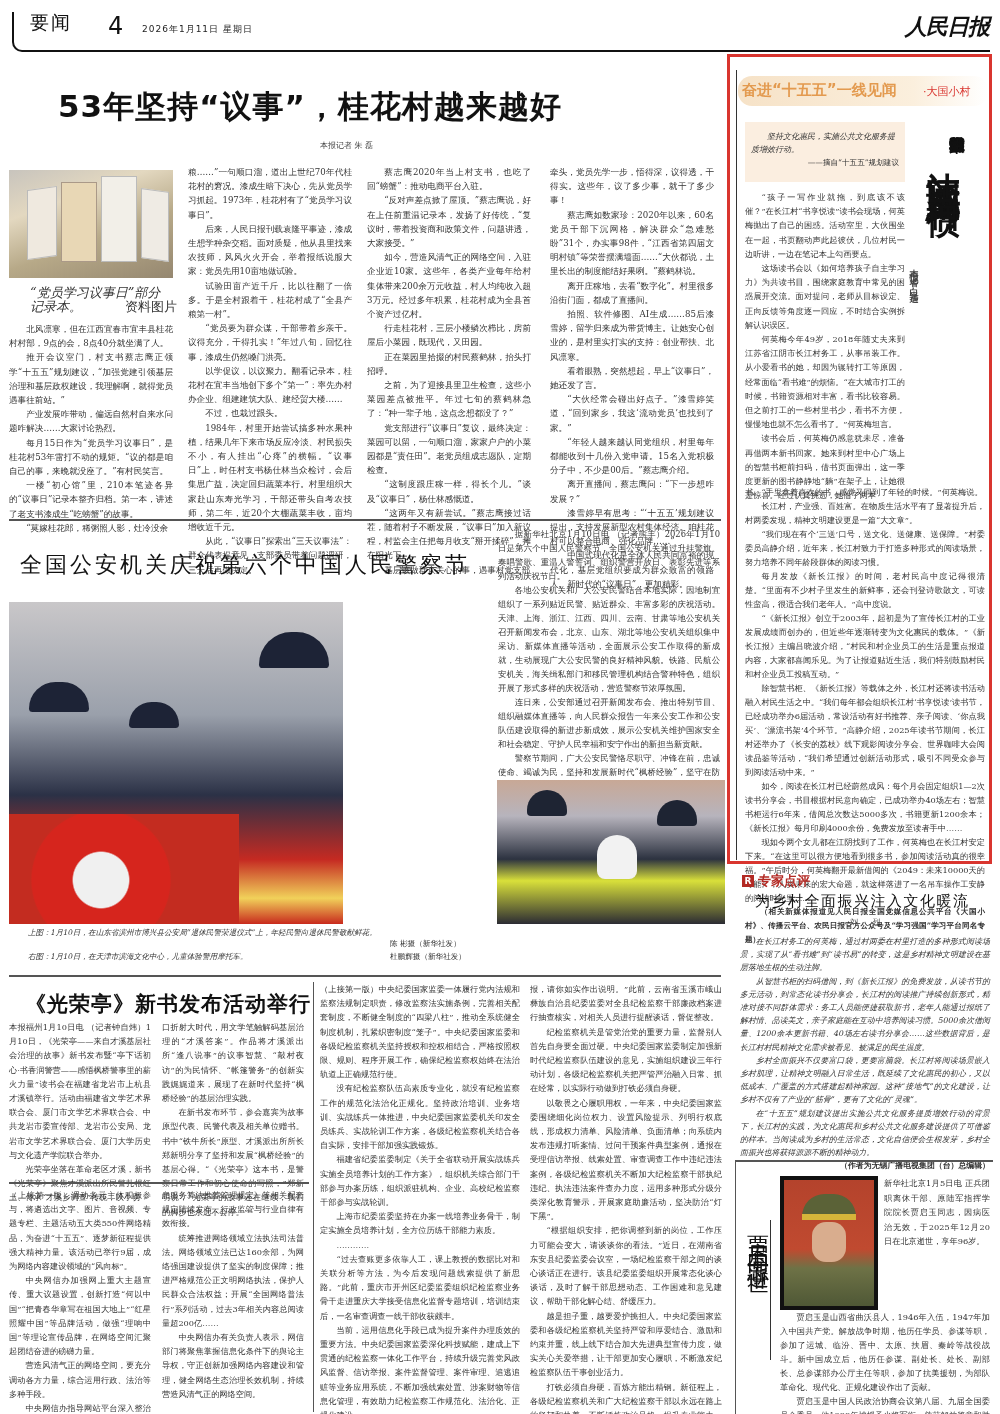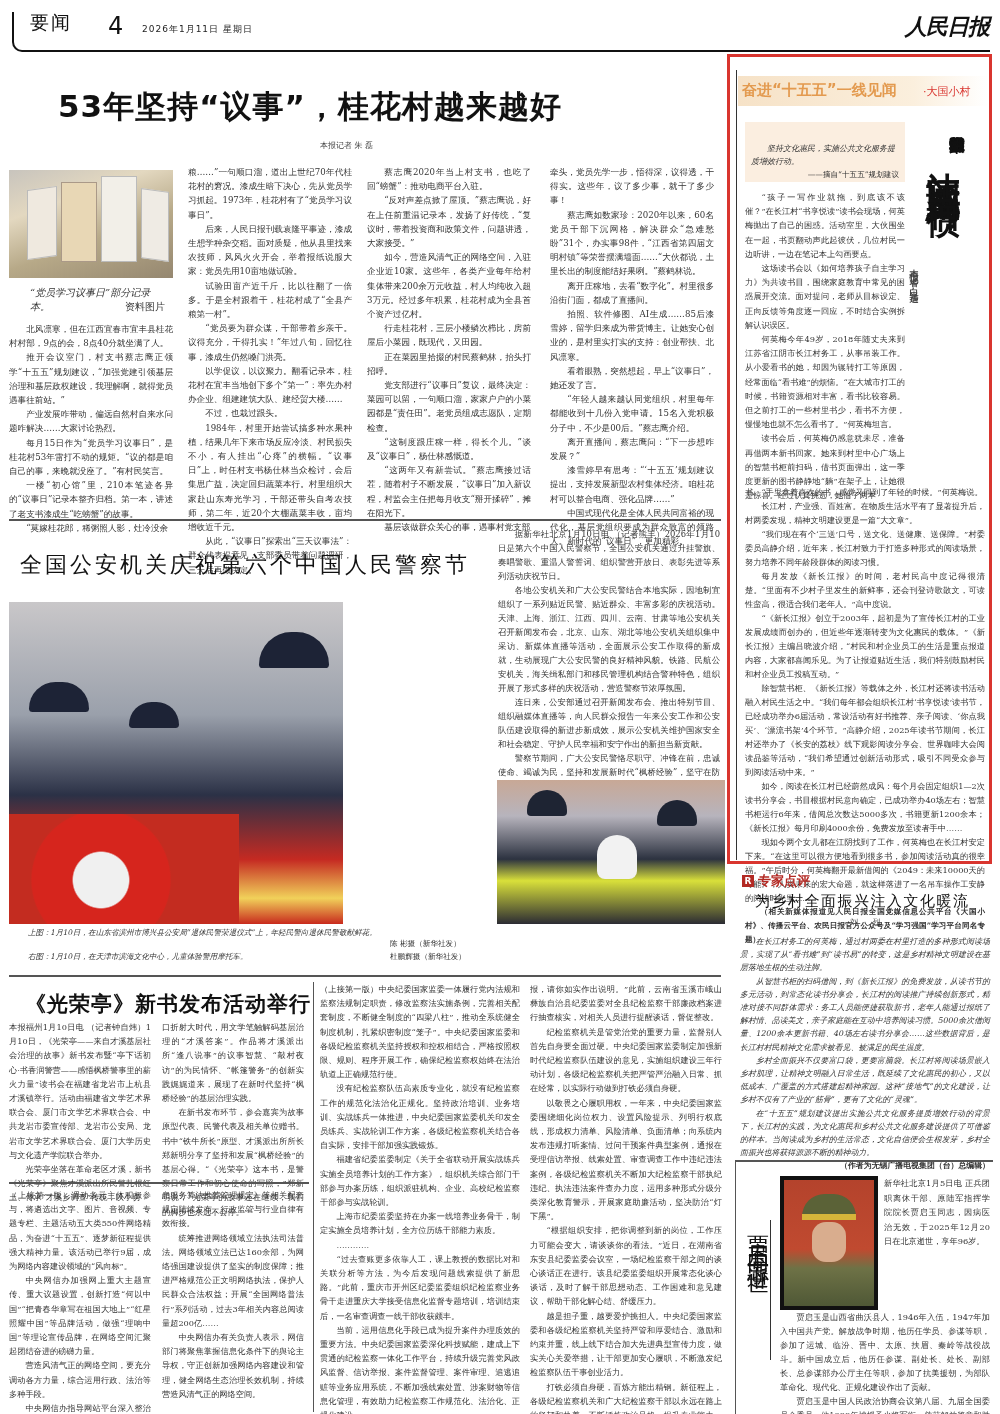--- a/index.html
+++ b/index.html
@@ -11,24 +11,24 @@
 .hdr-line{left:22px;top:50px;width:700px;height:2px;background:#111}
 .hdr-line2{left:722px;top:50px;width:268px;height:2px;background:#111}
 .section{left:30px;top:10px;font-family:"DejaVu Sans",sans-serif;font-size:19px;color:#111;letter-spacing:2px}
 .pageno{left:108px;top:12px;font-family:"DejaVu Sans",sans-serif;font-size:24px;color:#111}
 .date{left:142px;top:23px;font-family:"DejaVu Sans",sans-serif;font-size:9px;color:#222;letter-spacing:1px}
 .logo{left:905px;top:12px;font-family:"DejaVu Serif",serif;font-size:22px;font-style:italic;font-weight:bold;color:#111;letter-spacing:-1px}
 .h1{font-family:"DejaVu Sans",sans-serif;font-weight:bold;color:#111}
 .rule{height:2px;background:#555}
 .photo{background:#888}
 .redbox{left:727px;top:54px;width:265px;height:810px;border:3px solid #d9352f}
-.banner{left:738px;top:76px;width:250px;height:30px;background:linear-gradient(90deg,#f6e2c7,#fbefdd 70%,#fff);}
-.quote-box{left:745px;top:122px;width:160px;height:60px;background:#fbeee0;padding:20px 6px;font-size:8px;line-height:13px;color:#333}
+.banner{left:738px;top:76px;width:250px;height:30px;background:linear-gradient(90deg,#f6e2c7,#fbefdd 70%,#fff);border-radius:14px;}
+.quote-box{left:745px;top:122px;width:160px;height:60px;background:#fbeee0;padding:8px 6px;font-size:8px;line-height:13px;color:#333}
 .vtitle{writing-mode:vertical-rl;font-family:"DejaVu Sans",sans-serif;font-weight:bold}
-.caption{font-size:10px;line-height:14px;color:#333}
+.caption{font-size:13px;line-height:14px;color:#333}
 .small-sans{font-family:"DejaVu Sans",sans-serif}
 </style>
 </head>
 <body>
 
 <div class="abs hdr-bracket"></div>
 <div class="abs section">要闻</div>
 <div class="abs pageno">4</div>
 <div class="abs date">2026年1月11日 星期日</div>
 <div class="abs logo">人民日报</div>
@@ -64,31 +64,33 @@
     <p>不过，也栽过跟头。</p>
     <p>1984年，村里开始尝试搞多种水果种植，结果几年下来市场反应冷淡、村民损失不小，有人挂出“心疼”的横幅。“议事日”上，时任村支书杨仕林当众检讨，会后集思广益，决定回归蔬菜本行。村里组织大家赴山东寿光学习，干部还带头自考农技师，第二年，近20个大棚蔬菜丰收，亩均增收近千元。</p>
     <p>从此，“议事日”探索出“三天议事法”：群众代表提意见，支部委员带着问题调研，三天后再做决定。</p>
 </div>
 <div class="abs txt" style="left:367px;top:165px;width:164px">
   <p>蔡志鹰2020年当上村支书，也吃了回“螃蟹”：推动电商平台入驻。</p>
     <p>“反对声差点掀了屋顶。”蔡志鹰说，好在上任前重温记录本，发扬了好传统，“复议时，带着投资商和政策文件，问题讲透，大家接受。”</p>
     <p>如今，营造风清气正的网络空间，入驻企业近10家。这些年，各类产业每年给村集体带来200余万元收益，村人均纯收入超3万元。经过多年积累，桂花村成为全县首个资产过亿村。</p>
     <p>行走桂花村，三层小楼鳞次栉比，房前屋后小菜园，既现代，又田园。</p>
     <p>正在菜园里拾掇的村民蔡鹤林，抬头打招呼。</p>
+    <p>之前，为了迎接县里卫生检查，这些小菜园差点被推平。年过七旬的蔡鹤林急了：“种一辈子地，这点念想都没了？”</p>
     <p>党支部进行“议事日”复议，最终决定：菜园可以留，一句顺口溜，家家户户的小菜园都是“责任田”。老党员组成志愿队，定期检查。</p>
     <p>“这制度跟庄稼一样，得长个儿。”谈及“议事日”，杨仕林感慨道。</p>
     <p>“这两年又有新尝试。”蔡志鹰接过话茬，随着村子不断发展，“议事日”加入新议程，村监会主任把每月收支“掰开揉碎”，摊在阳光下。</p>
     <p>基层该做群众关心的事，遇事村党支部</p>
 </div>
 <div class="abs txt" style="left:550px;top:165px;width:164px">
   <p style="text-indent:0">牵头，党员先学一步，悟得深，议得透，干得实。这些年，议了多少事，就干了多少事！</p>
     <p>蔡志鹰如数家珍：2020年以来，60名党员干部下沉网格，解决群众“急难愁盼”31个，办实事98件，“江西省第四届文明村镇”等荣誉摆满墙面……“大伙都说，土里长出的制度能结好果咧。”蔡鹤林说。</p>
     <p>离开庄稼地，去看“数字化”。村里很多沿街门面，都成了直播间。</p>
     <p>拍照、软件修图、AI生成……85后漆雪婷，留学归来成为带货博主。让她安心创业的，是村里实打实的支持：创业帮扶、北风凛寒。</p>
     <p>看着眼熟，突然想起，早上“议事日”，她还发了言。</p>
+    <p>“大伙经常会碰出好点子。”漆雪婷笑道，“回到家乡，我这‘流动党员’也找到了家。”</p>
     <p>“年轻人越来越认同党组织，村里每年都能收到十几份入党申请。15名入党积极分子中，不少是00后。”蔡志鹰介绍。</p>
     <p>离开直播间，蔡志鹰问：“下一步想咋发展？”</p>
     <p>漆雪婷早有思考：“‘十五五’规划建议提出，支持发展新型农村集体经济。咱桂花村可以整合电商、强化品牌……”</p>
     <p>中国式现代化是全体人民共同富裕的现代化，基层党组织要成为群众致富的领路人。新时代的“议事日”，更加精彩。</p>
 </div>
 
 <div class="abs rule" style="left:9px;top:519px;width:712px"></div>
 
 <div class="abs h1" style="left:20px;top:550px;font-size:22px;font-weight:normal;letter-spacing:3px">全国公安机关庆祝第六个中国人民警察节</div>
 <div class="abs txt" style="left:498px;top:527px;width:222px;font-size:8.4px;line-height:14px">

